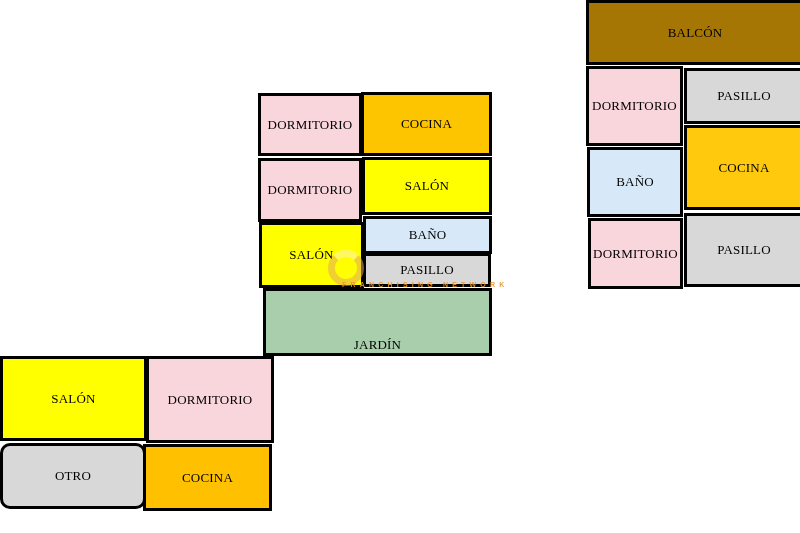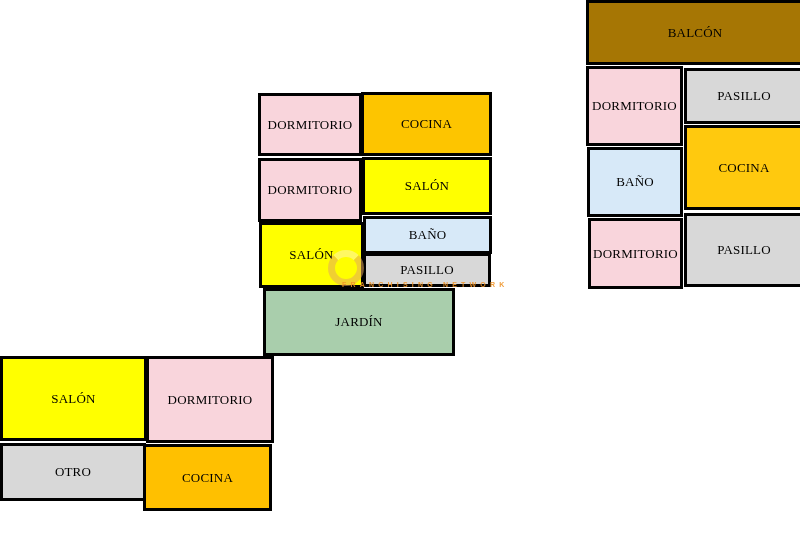--- a/index.html
+++ b/index.html
@@ -79,31 +79,31 @@
   </div>
   <div class="room" style="left: 363px; top: 216px; width: 129px; height: 38px; background: rgb(215, 233, 248);">
     <span class="room-label">BAÑO</span>
   </div>
   <div class="room" style="left: 363px; top: 253px; width: 128px; height: 34px; background: rgb(216, 216, 216);">
     <span class="room-label">PASILLO</span>
   </div>
   <div class="room" style="left: 259px; top: 222px; width: 105px; height: 66px; background: rgb(255, 255, 0);">
     <span class="room-label">SALÓN</span>
   </div>
-  <div class="room" style="left: 263px; top: 288px; width: 192px; height: 68px; background: rgb(169, 206, 172);">
+  <div class="room" style="left: 263px; top: 288px; width: 229px; height: 68px; background: rgb(169, 206, 172); align-items: flex-end;">
     <span class="room-label">JARDÍN</span>
   </div>
 
   <div class="room" style="left: 0px; top: 356px; width: 147px; height: 85px; background: rgb(255, 255, 0);">
     <span class="room-label">SALÓN</span>
   </div>
   <div class="room" style="left: 146px; top: 356px; width: 128px; height: 87px; background: rgb(249, 213, 220);">
     <span class="room-label">DORMITORIO</span>
   </div>
-  <div class="room" style="left: 0px; top: 443px; width: 146px; height: 58px; background: rgb(216, 216, 216);">
+  <div class="room" style="left: 0px; top: 443px; width: 146px; height: 66px; background: rgb(216, 216, 216); border-radius: 10px;">
     <span class="room-label">OTRO</span>
   </div>
   <div class="room" style="left: 143px; top: 444px; width: 129px; height: 67px; background: rgb(255, 192, 0);">
     <span class="room-label">COCINA</span>
   </div>
 
   <div class="watermark">
     <span class="wm-swirl"></span>
     <div class="wm-sub">FRANCHISING NETWORK</div>
   </div>

